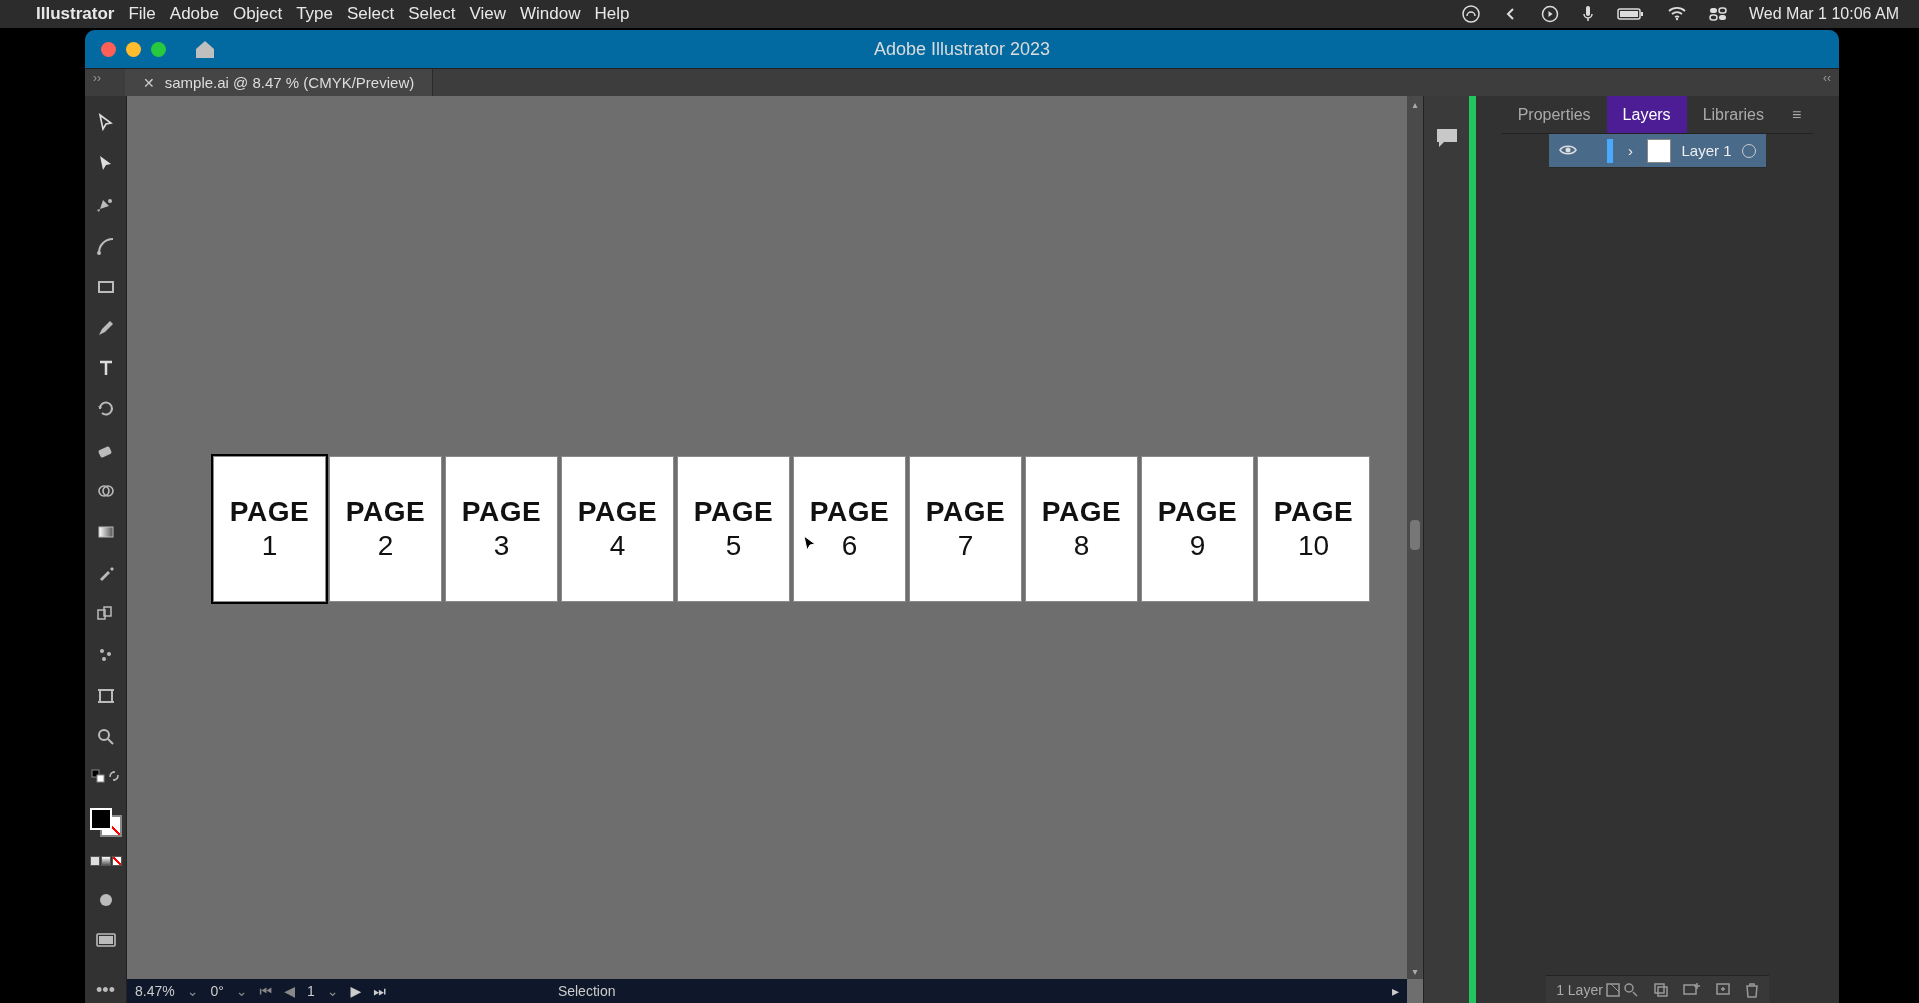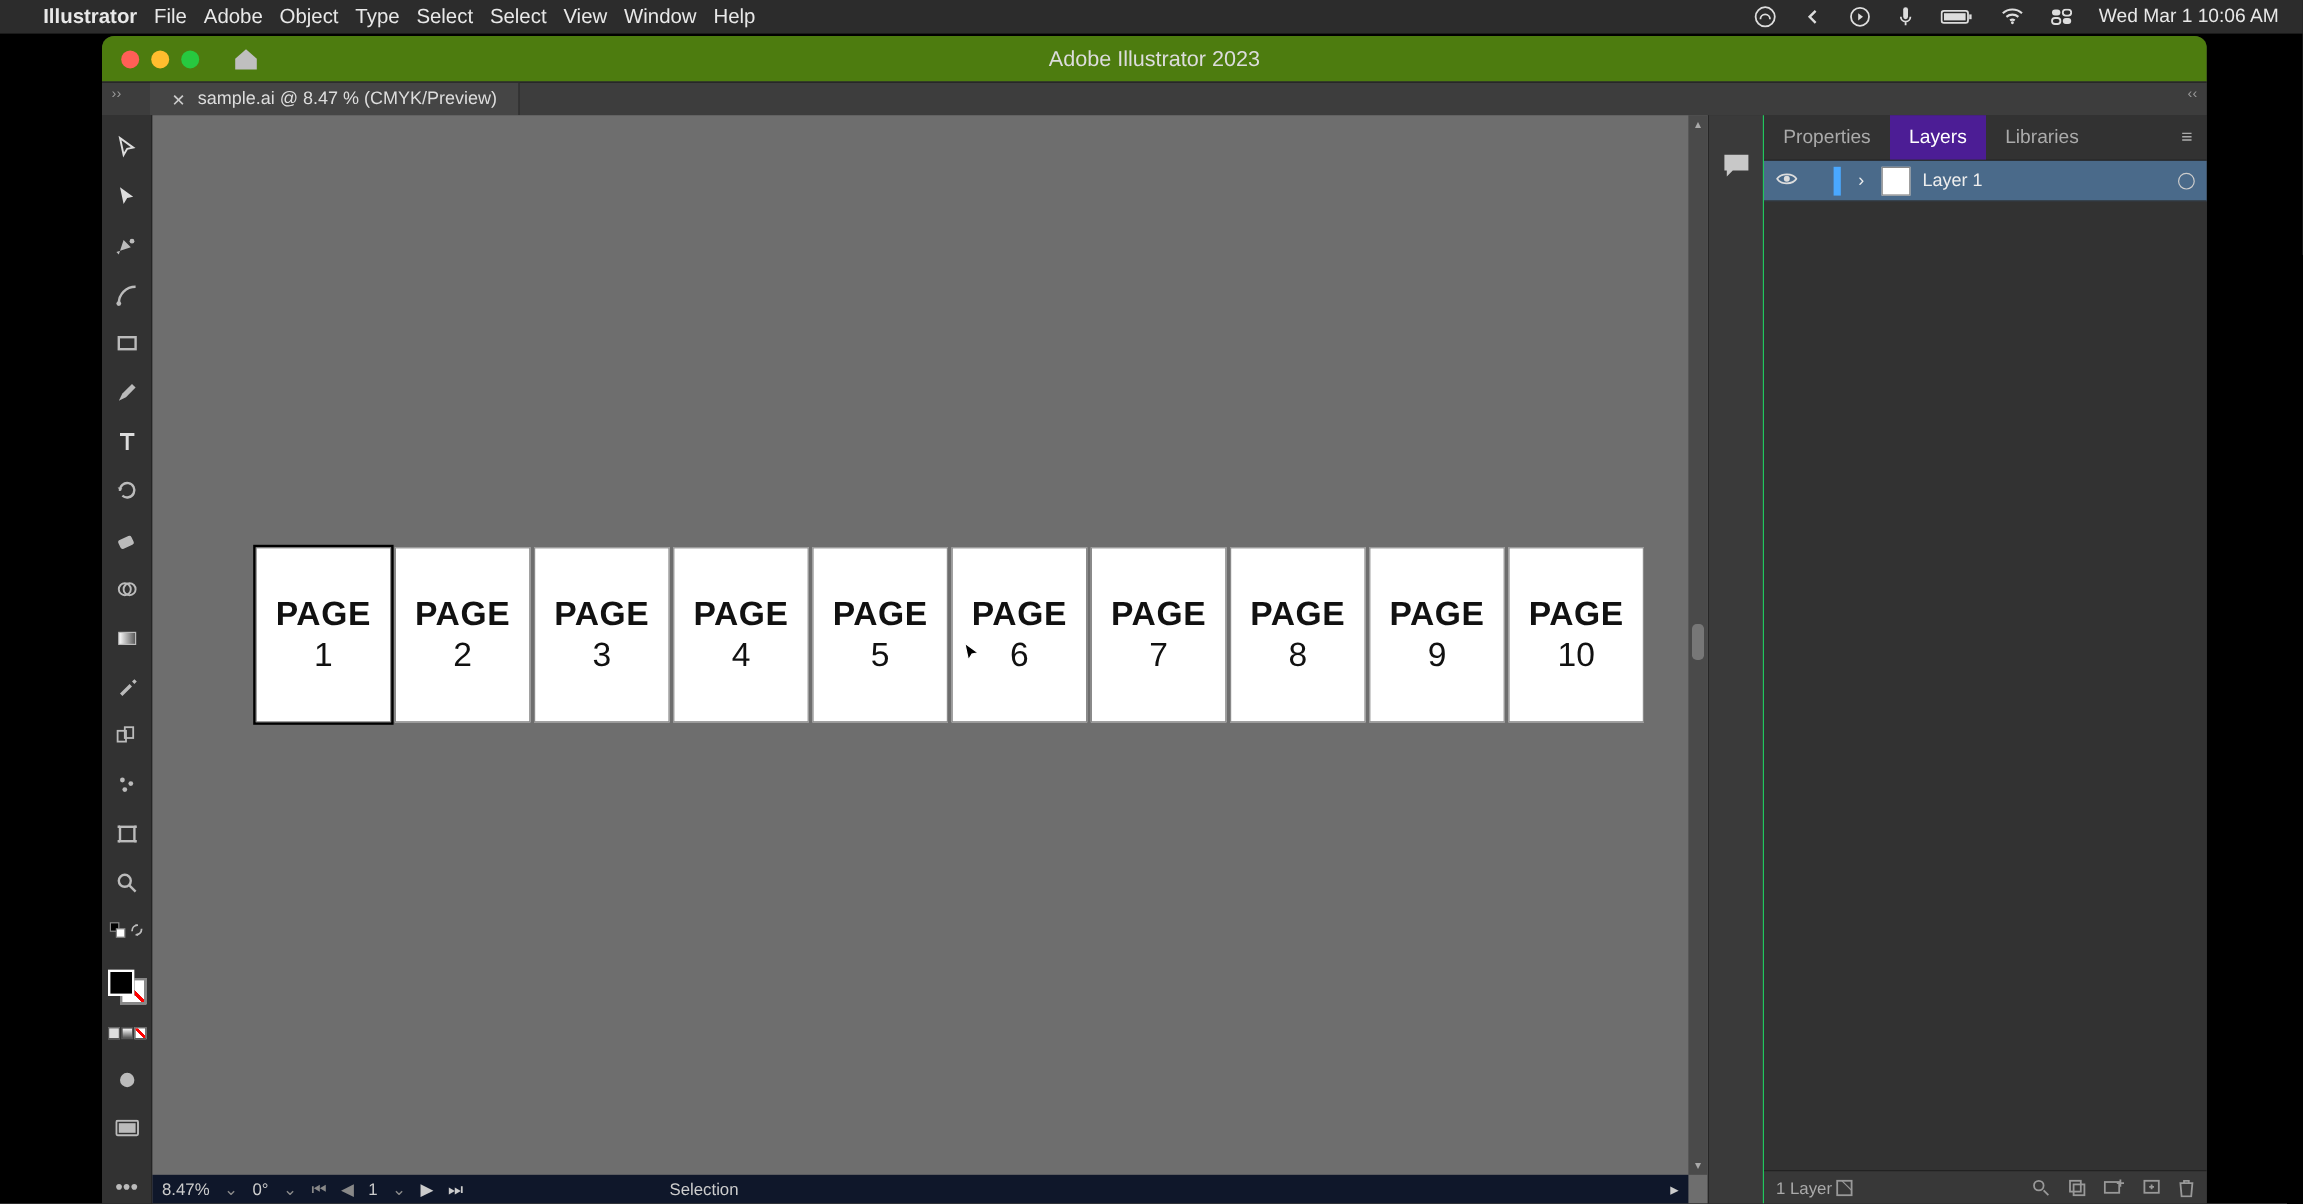--- a/index.html
+++ b/index.html
@@ -9,21 +9,21 @@
 .menubar { position: absolute; top: 0; left: 0; right: 0; height: 28px; background: #2c2c2c; display: flex; align-items: center; color: #e8e8e8; font-size: 17px; }
 .menubar-left { display: flex; align-items: center; gap: 14px; padding-left: 22px; }
 .menubar-left .apple { font-size: 20px; }
 .menubar-right { margin-left: auto; display: flex; align-items: center; gap: 22px; padding-right: 20px; font-size: 16px; }
 .menubar-right .clock { font-weight: 500; }
 
 
 .app { position: absolute; top: 30px; left: 85px; right: 80px; bottom: 0; background: #323232; border-radius: 10px 10px 0 0; overflow: hidden; }
 
 
-.titlebar { height: 38px; background: #4d7c0f; display: flex; align-items: center; position: relative; }
+.titlebar { height: 38px; background: #0369a1; display: flex; align-items: center; position: relative; }
 .traffic { display: flex; gap: 10px; padding-left: 16px; }
 .traffic span { width: 15px; height: 15px; border-radius: 50%; }
 .tl-red { background: #ff5f56; } .tl-yellow { background: #ffbd2e; } .tl-green { background: #27c93f; }
 .home-btn { margin-left: 26px; }
 .titlebar .apptitle { position: absolute; left: 50%; transform: translateX(-50%); color: #dcdcdc; font-size: 18px; }
 .titlebar-right { margin-left: auto; display: flex; align-items: center; gap: 22px; padding-right: 22px; }
 .share-btn { background: #1473e6; color: #fff; padding: 6px 22px; border-radius: 20px; font-size: 17px; font-weight: 500; }
 .titlebar-right svg, .menubar-right svg { display: block; }
 
 
@@ -60,21 +60,21 @@
 .scroll-v { position: absolute; right: 0; top: 0; bottom: 24px; width: 16px; background: #4a4a4a; }
 .scroll-v .arrow { height: 16px; display: flex; align-items: center; justify-content: center; color: #aaa; font-size: 10px; }
 .scroll-v .thumb { position: absolute; top: 48%; left: 3px; right: 3px; height: 30px; background: #777; border-radius: 4px; }
 .scroll-h { position: absolute; left: 0; right: 16px; bottom: 0; height: 24px; background: #0f172a; display: flex; align-items: center; color: #ccc; font-size: 14px; gap: 12px; padding: 0 8px; }
 .scroll-h .sep { color: #888; }
 
 
 .dock { width: 46px; background: #3a3a3a; display: flex; flex-direction: column; align-items: center; padding-top: 30px; gap: 20px; border-left: 1px solid #222; }
 
 
-.panels { width: 370px; background: #323232; display: flex; flex-direction: column; border-left: 1px solid #22c55e; }
+.panels { width: 370px; background: #323232; display: flex; flex-direction: column; border-left: 7px solid #22c55e; align-items: center; }
 .panel-tabs { display: flex; align-items: center; height: 38px; border-bottom: 1px solid #222; }
 .panel-tab { padding: 0 16px; height: 100%; display: flex; align-items: center; color: #aaa; font-size: 16px; }
 .panel-tab.active { color: #fff; background: #4c1d95; }
 .panel-menu { margin-left: auto; padding: 0 12px; color: #aaa; }
 .layer-row { display: flex; align-items: center; height: 34px; background: #4a6a8a; border-bottom: 1px solid #2a2a2a; padding: 0 10px; gap: 10px; color: #eee; font-size: 15px; }
 .layer-row .eye { width: 18px; text-align: center; }
 .layer-row .chev { width: 14px; text-align: center; }
 .layer-row .color { width: 6px; height: 24px; background: #4aa8ff; }
 .layer-row .thumb { width: 24px; height: 24px; background: #fff; border: 1px solid #888; }
 .layer-row .target { margin-left: auto; width: 14px; height: 14px; border: 1.5px solid #ccc; border-radius: 50%; }

